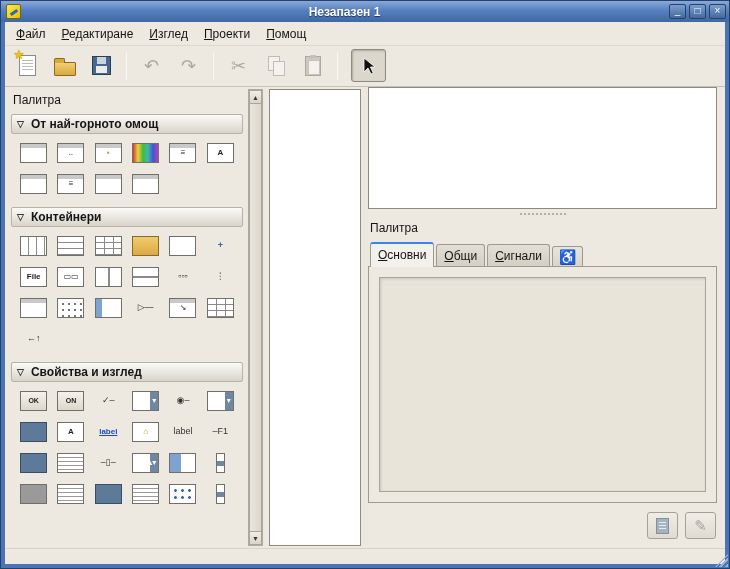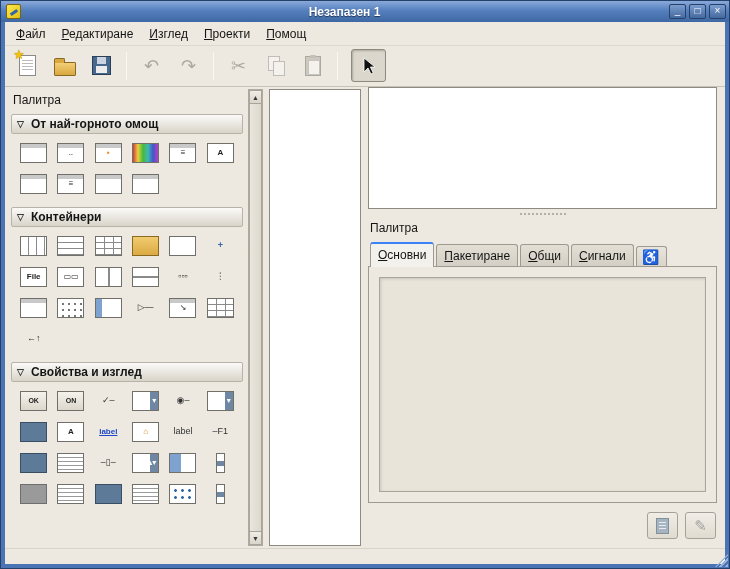--- a/index.html
+++ b/index.html
@@ -368,21 +368,20 @@
       </div>
 
       <div class="canvas"></div>
 
       <div class="rightpane">
         <div class="inspector-box"></div>
         <div class="dotgrip"></div>
         <div class="pane-label">Палитра</div>
         <div class="tabs">
             <div class="tab active"><u>О</u>сновни</div>
-            <div class="tab"><u>П</u>акетиране</div>
             <div class="tab"><u>О</u>бщи</div>
             <div class="tab"><u>С</u>игнали</div>
             <div class="tab icon-tab">♿</div>
           </div>
         <div class="notebook">
           <div class="prop-empty"></div>
         </div>
         <div class="actions">
           <button class="act-btn">
               <span class="icon-doc"></span>

